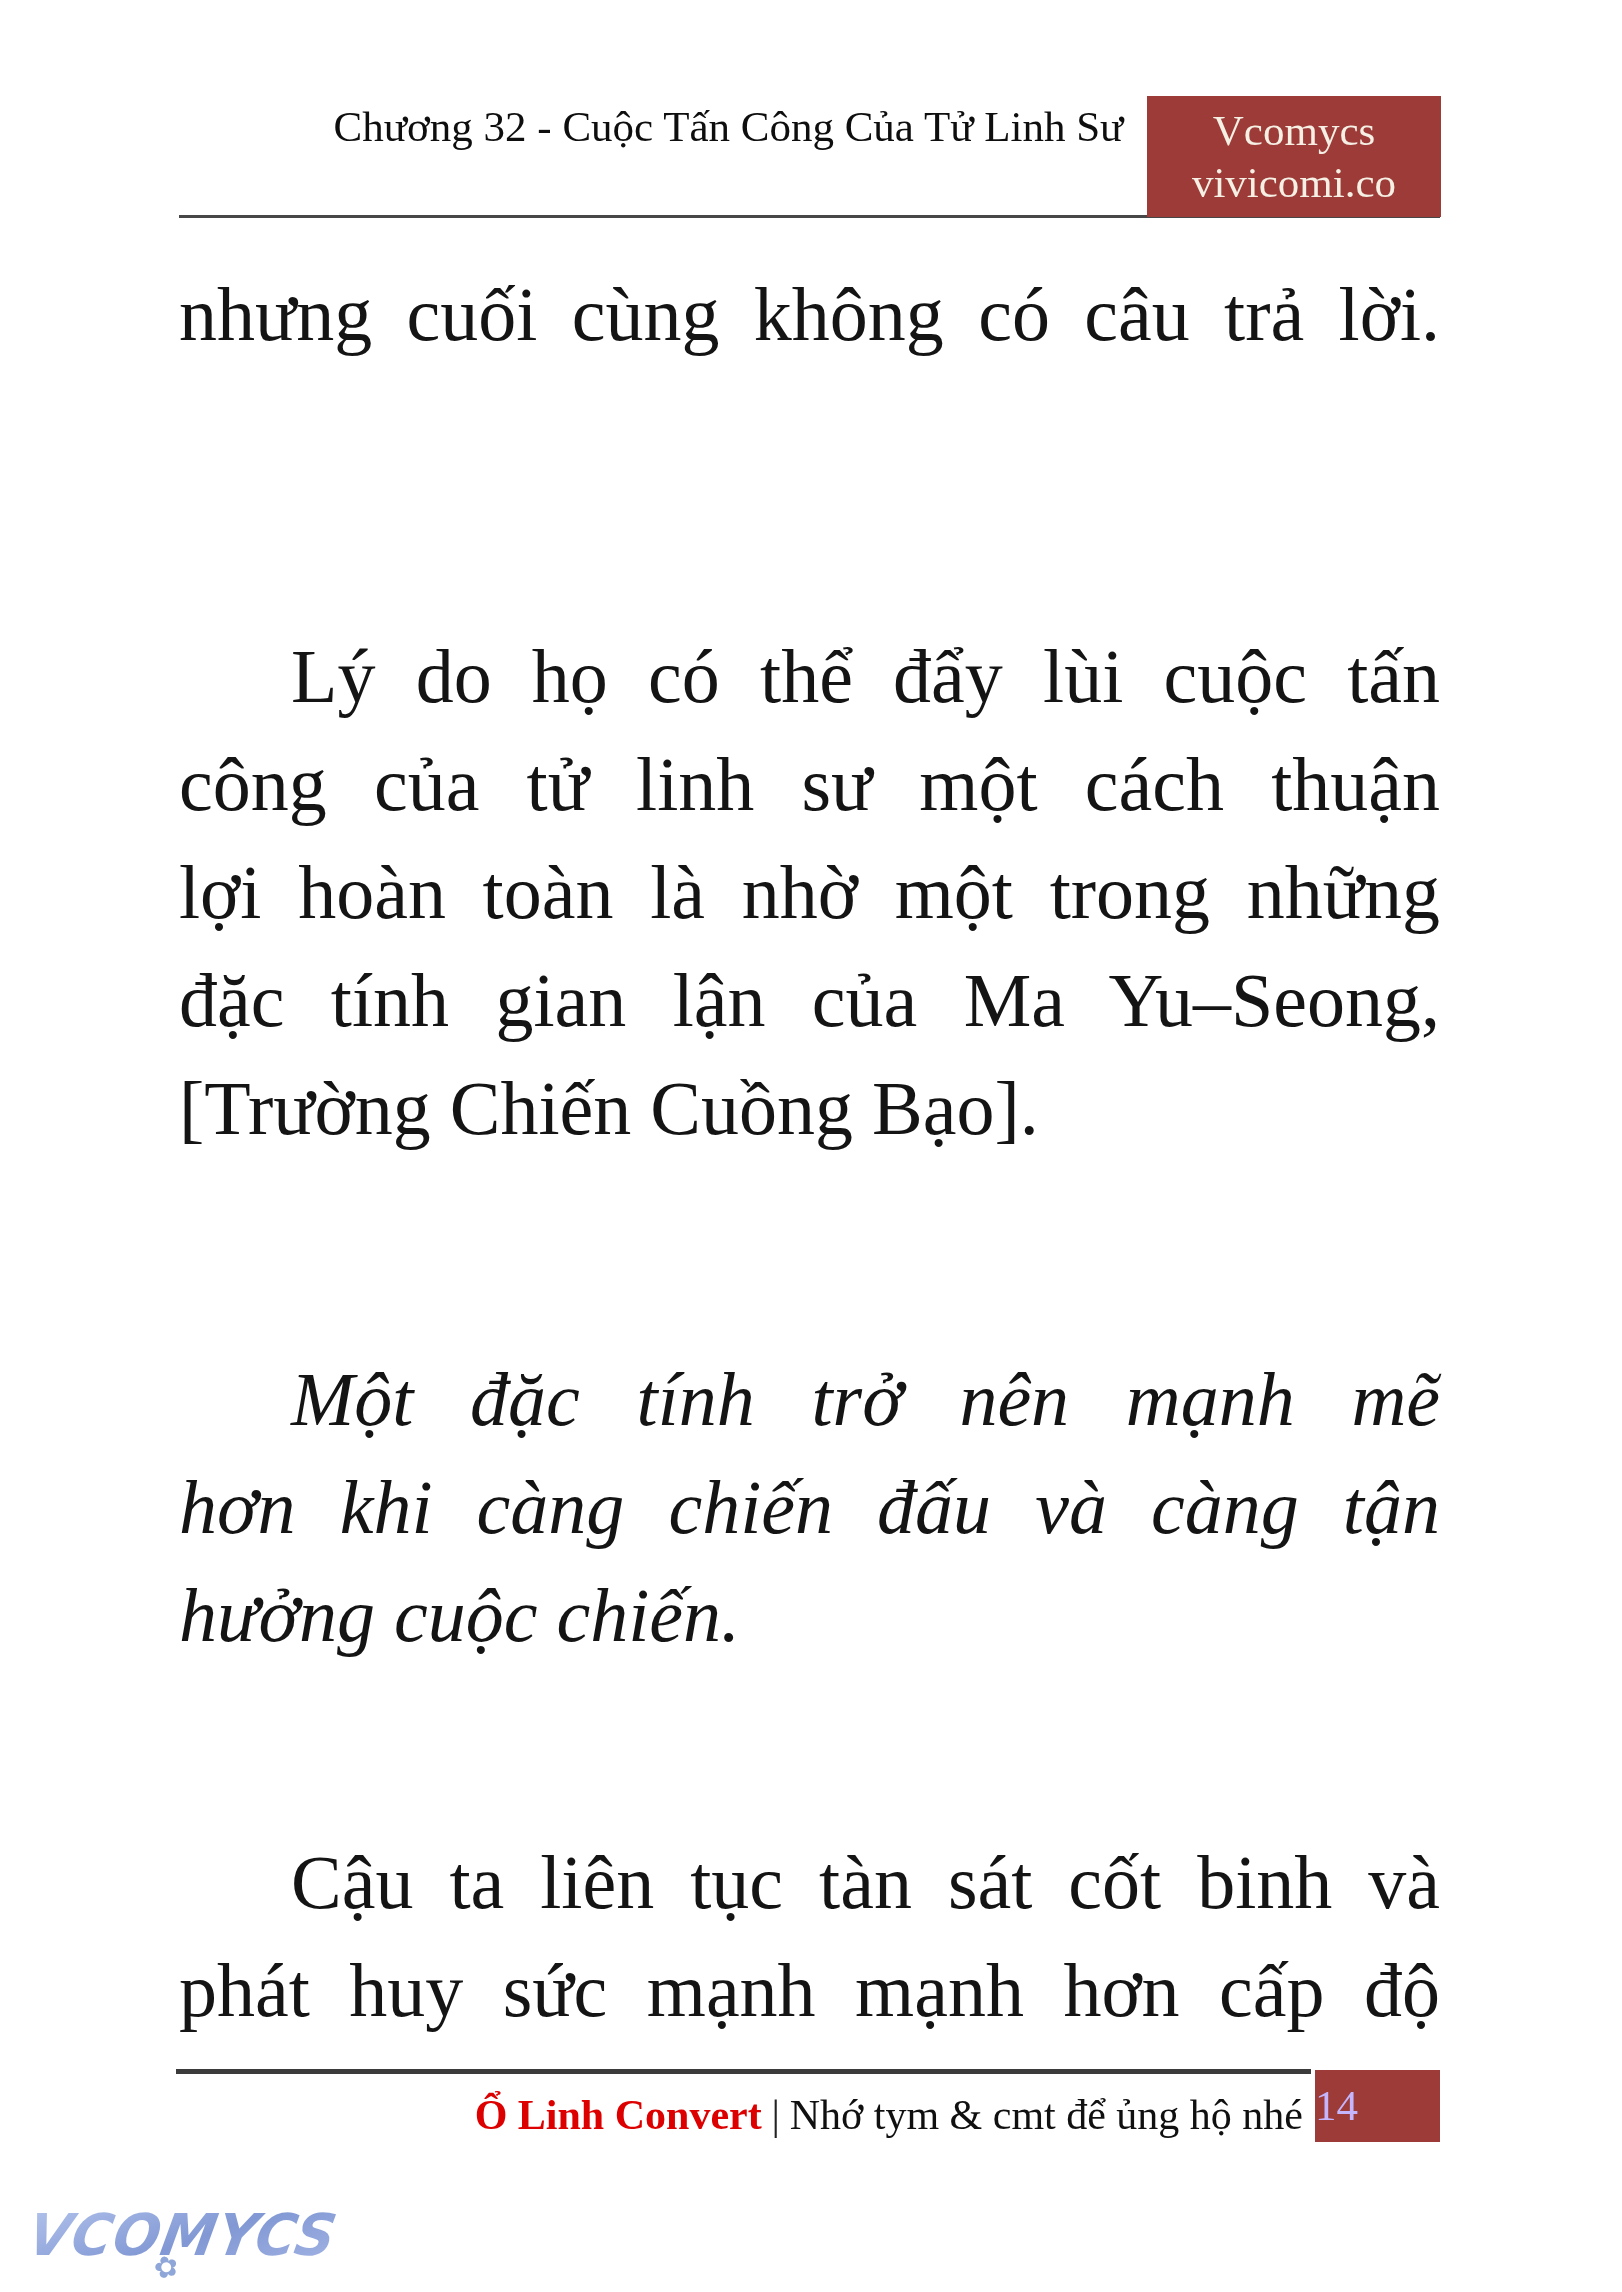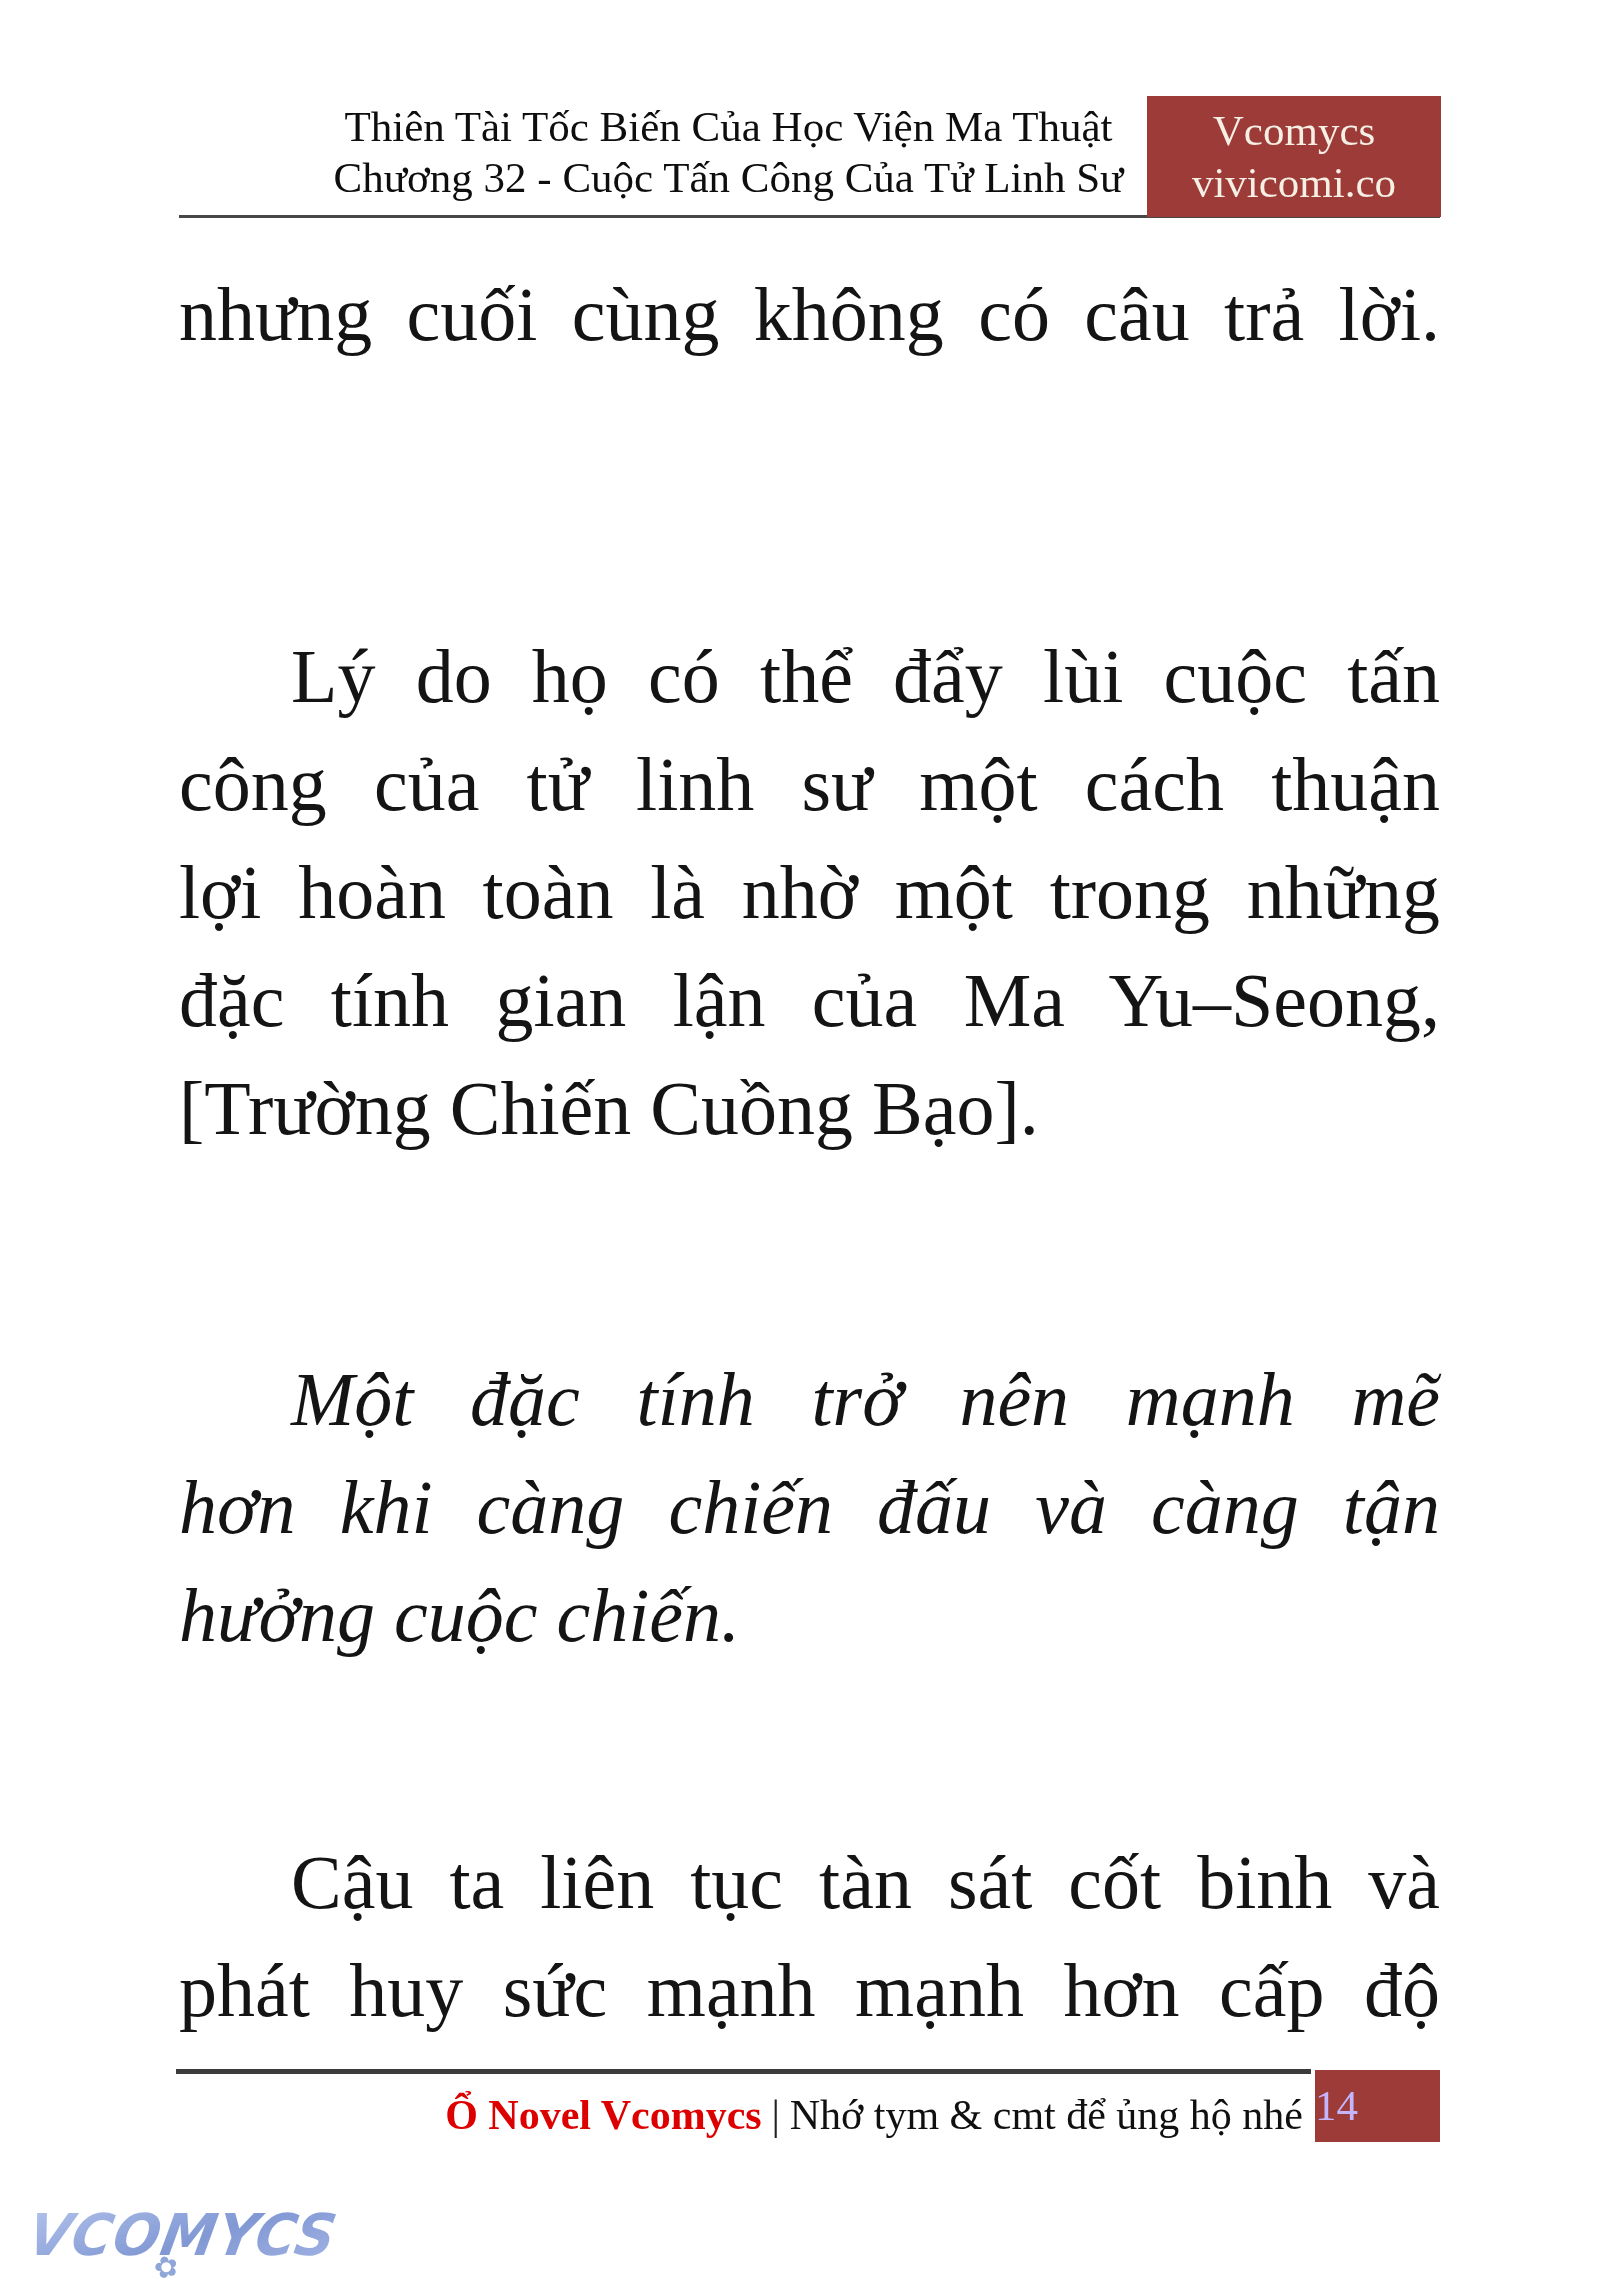--- a/index.html
+++ b/index.html
@@ -88,21 +88,20 @@
     font-style:normal;
     transform:rotate(-15deg);
   }
 </style>
 </head>
 <body>
 
 <div class="page" style="--brand-box: #9c3b38; --footer-brand: #dd0000; --watermark-blue: #8ea6d8;">
 
   <div class="header-title">
-    <div>Thiên Tài Tốc Biến Của Học Viện Ma Thuật</div>
     <div>Chương 32 - Cuộc Tấn Công Của Tử Linh Sư</div>
   </div>
   <div class="header-rule"></div>
   <div class="brand-box">
     <div>Vcomycs</div>
     <div>vivicomi.co</div>
   </div>
 
   <div class="body-text" id="body-root">
       <div class="para" style="top: 260px;">
@@ -121,21 +120,21 @@
         <div class="line">hưởng cuộc chiến.</div>
       </div>
       <div class="para" style="top: 1828px;">
         <div class="line fill indent">Cậu ta liên tục tàn sát cốt binh và</div>
         <div class="line fill">phát huy sức mạnh mạnh hơn cấp độ</div>
       </div>
     </div>
 
   <div class="footer-rule"></div>
   <div class="footer-text">
-    <span class="footer-brand">Ổ Novel Vcomycs</span><span class="footer-sep">|</span><span class="footer-note">Nhớ tym &amp; cmt để ủng hộ nhé</span>
+    <span class="footer-brand">Ổ Linh Convert</span><span class="footer-sep">|</span><span class="footer-note">Nhớ tym &amp; cmt để ủng hộ nhé</span>
   </div>
   <div class="page-num-box">
     <span>14</span>
   </div>
 
   <div class="watermark">
     <span class="wm-text">VCOMYCS</span>
     <span class="wm-flower">✿</span>
   </div>
 

